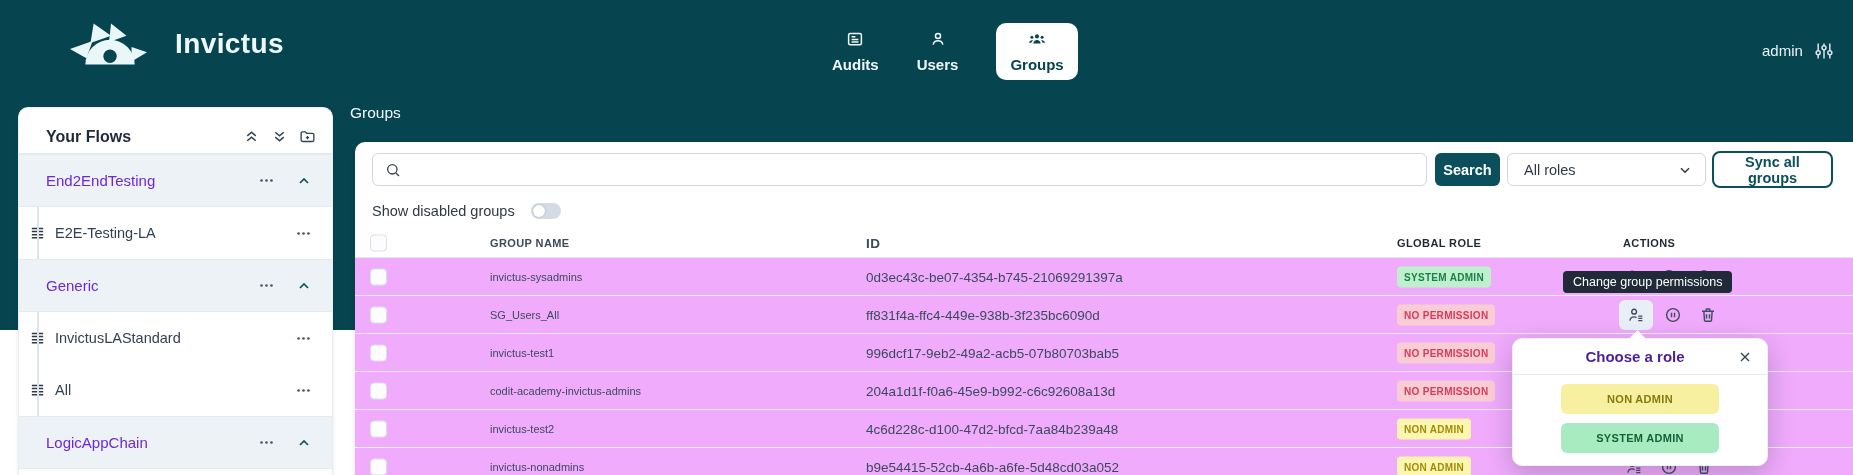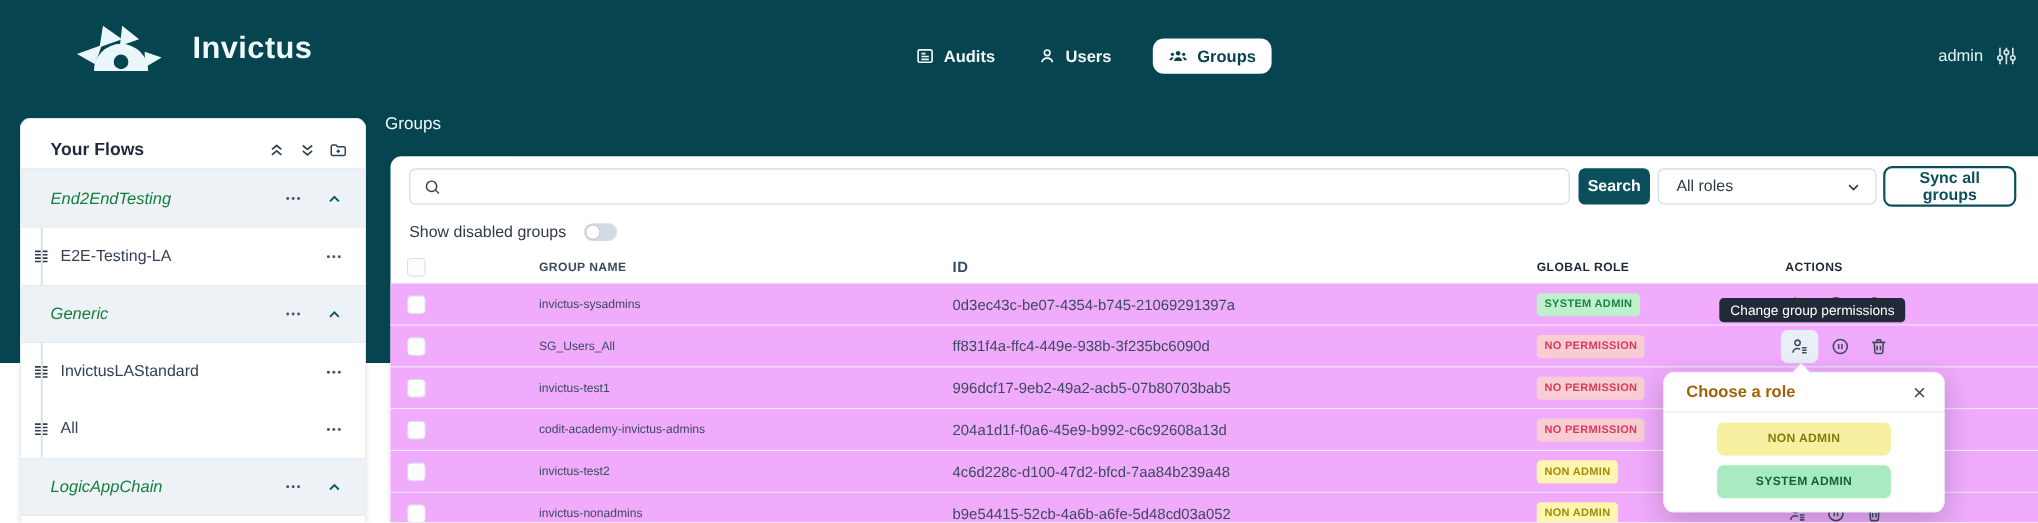--- a/index.html
+++ b/index.html
@@ -4,37 +4,37 @@
 <style>
   html,body{margin:0;padding:0;background:#fff;}
   .app{position:relative;width:1853px;height:475px;background:#ffffff;
        font-family:"Liberation Sans",sans-serif;overflow:hidden;-webkit-font-smoothing:antialiased;}
   .teal-bg{position:absolute;left:0;top:0;width:1853px;height:330px;background:#06454f;}
 
   
   .logo{position:absolute;left:70px;top:22px;width:78px;height:46px;}
   .brand{position:absolute;left:175px;top:28px;color:#f0f9fa;font-size:28px;font-weight:bold;letter-spacing:.4px;}
   .nav{position:absolute;left:832px;top:28px;height:46px;display:flex;align-items:center;gap:38px;}
-  .nav-tab{display:flex;align-items:center;gap:8px;color:#f2f8f9;font-size:15px;font-weight:bold;cursor:pointer;}
+  .nav-tab{display:flex;align-items:center;gap:8px;color:#f2f8f9;font-size:15px;font-weight:bold;cursor:pointer;flex-direction:column;}
   .nav-tab svg{width:18px;height:18px;}
   .nav-tab.active{background:#ffffff;color:#06454f;border-radius:10px;padding:7px 14px;}
   .hdr-user{position:absolute;left:1762px;top:42px;color:#eaf4f6;font-size:15px;}
   .hdr-sliders{position:absolute;left:1814px;top:41px;width:20px;height:20px;color:#d7e6e9;}
 
   
   .sidebar{position:absolute;left:18px;top:107px;width:315px;height:368px;background:#fff;
            border:1px solid #e8edf2;border-bottom:none;border-radius:10px 10px 0 0;box-sizing:border-box;
            box-shadow:0 1px 4px rgba(10,40,50,.10);overflow:hidden;}
   .sb-head{height:46px;display:flex;align-items:center;padding:12px 16px 0 27px;border-bottom:1px solid #e2e8f0;box-sizing:border-box;}
   .sb-title{font-size:16px;font-weight:bold;color:#1e293b;flex:1;}
   .sb-tools{display:flex;align-items:center;gap:11px;color:#33424f;}
   .sb-tools .tool{width:17px;height:17px;cursor:pointer;}
   .sb-row-group{height:53px;background:#edf2f7;display:flex;align-items:center;
                 padding:0 20px 0 27px;border-top:1px solid #e6ebf1;border-bottom:1px solid #e6ebf1;box-sizing:border-box;cursor:pointer;}
-  .sb-row-group .lbl{flex:1;font-size:15px;color:#15803d;font-style:italic;}
+  .sb-row-group .lbl{flex:1;font-size:15px;color:#6d28d9;}
   .sb-row-item{height:52px;background:#fff;display:flex;align-items:center;
                padding:0 20px 0 10px;box-sizing:border-box;position:relative;cursor:pointer;}
   .sb-row-item .indent{position:absolute;left:18px;top:0;bottom:0;width:2px;background:#dde3ea;}
   .sb-row-item .li-icon{width:17px;height:17px;color:#2f3a47;margin-right:9px;flex:none;}
   .sb-row-item .lbl{flex:1;font-size:14.5px;color:#334155;}
   .dots{width:17px;height:17px;color:#475569;cursor:pointer;flex:none;}
   .sb-chev{width:16px;height:16px;color:#0c5562;margin-left:21px;cursor:pointer;flex:none;}
 
   
   .page-title{position:absolute;left:350px;top:104px;color:#f2f8f9;font-size:15.5px;font-weight:500;}
@@ -82,21 +82,21 @@
   
   .tooltip{position:absolute;left:1563px;top:271px;height:22px;line-height:22px;background:#202a38;color:#fff;
            font-size:12.5px;padding:0 10px;border-radius:4px;z-index:40;white-space:nowrap;}
 
   
   .popover{position:absolute;left:1512px;top:338px;width:256px;background:#fff;border-radius:10px;z-index:30;
            box-shadow:0 8px 26px rgba(15,23,42,.22);border:1px solid #eef1f4;box-sizing:border-box;}
   .popover .caret{position:absolute;left:118px;top:-6px;width:12px;height:12px;background:#fff;transform:rotate(45deg);
                   border-left:1px solid #eef1f4;border-top:1px solid #eef1f4;}
   .pop-head{display:flex;align-items:center;padding:9px 14px 9px 20px;border-bottom:1px solid #e7ebf0;}
-  .pop-title{flex:1;font-size:15px;font-weight:bold;color:#a16207;}
+  .pop-title{flex:1;font-size:15px;font-weight:bold;color:#4c1d95;text-align:center;}
   .pop-close{width:16px;height:16px;color:#33424f;cursor:pointer;}
   .pop-body{padding:9px 48px 12px 48px;display:flex;flex-direction:column;gap:9px;}
   .role-option{height:30px;line-height:30px;text-align:center;border-radius:6px;font-size:11px;font-weight:bold;letter-spacing:.3px;cursor:pointer;}
   .role-option.yellow{background:#f6f0a0;color:#857a10;}
   .role-option.green{background:#a9ebc1;color:#14623c;}
 </style>
 </head>
 <body>
 
 <div class="app">

